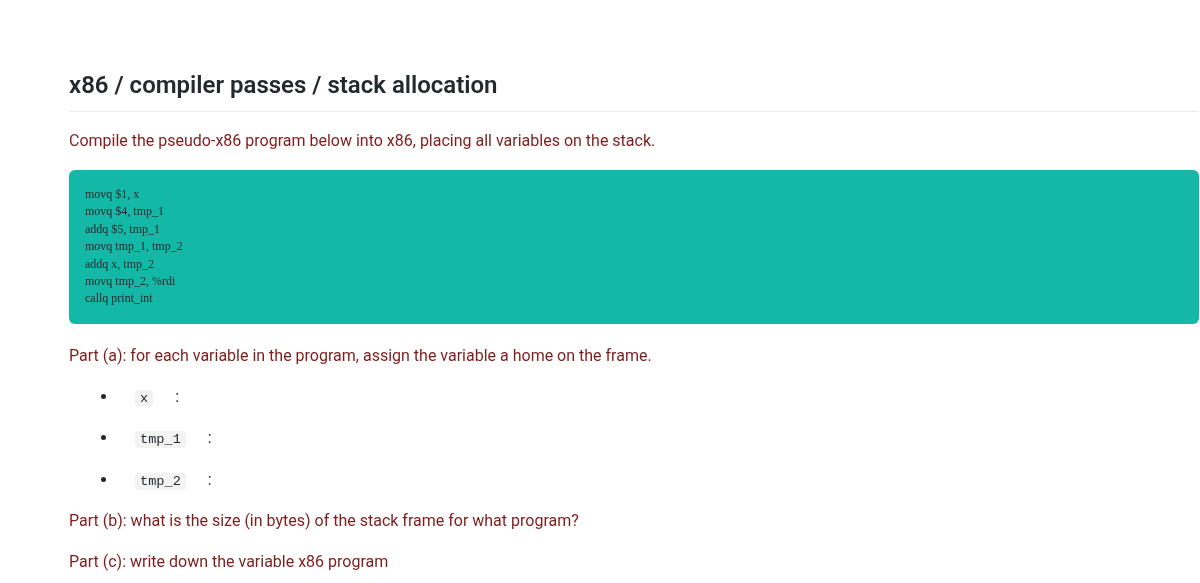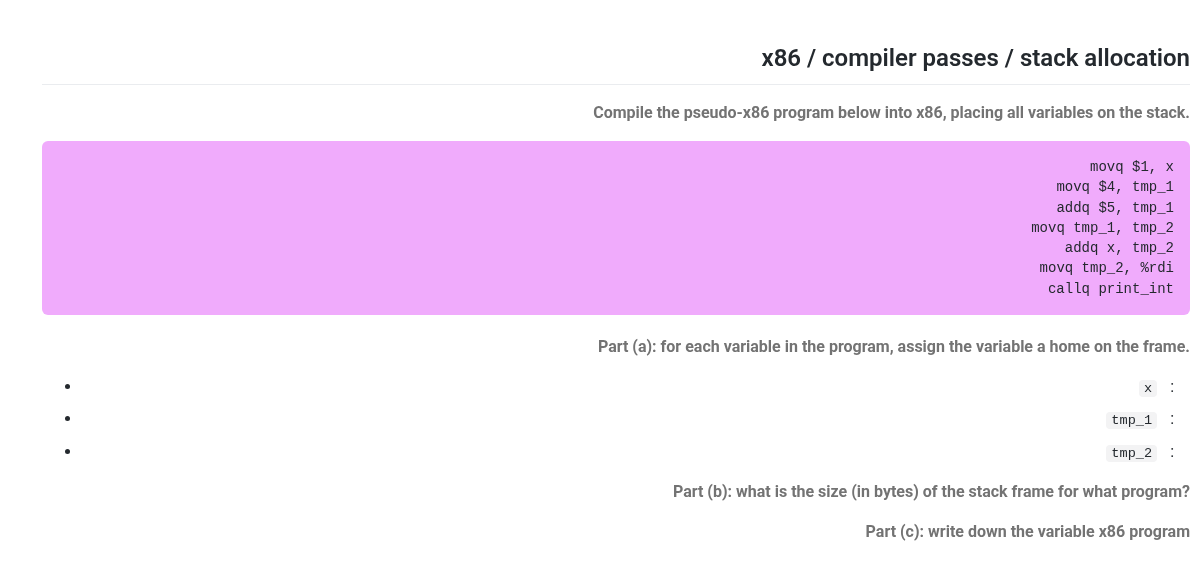--- a/index.html
+++ b/index.html
@@ -1,47 +1,45 @@
 <!DOCTYPE html>
 <html><head>
   <meta charset="utf-8">
   <style>
     * {
       box-sizing: border-box;
-      margin: 8px;
+      margin: 17px;
       padding: 0;
-      text-align: right;
     }
     body {
       font-family: -apple-system, BlinkMacSystemFont, "Segoe UI", Roboto, Helvetica, Arial, sans-serif;
       color: #24292e;
       background: #ffffff;
       padding: 16px 18px;
       font-size: 16px;
       line-height: 1.5;
       width: 1200px;
     }
     h2.title {
       font-size: 24px;
       font-weight: 600;
       padding-bottom: 8px;
       border-bottom: 1px solid #eaecef;
       margin-bottom: 16px;
     }
     p.paragraph {
       margin-bottom: 16px;
-      color: #737373;
-      font-weight: bold;
+      color: #7f1d1d;
     }
     pre.code-block {
-      background: #f0abfc;
+      background: #14b8a6;
       border-radius: 6px;
       padding: 16px;
-      font-family: Liberation Mono, monospace;
-      font-size: 14px;
+      font-family: Liberation Serif, serif;
+      font-size: 12px;
       line-height: 1.45;
       overflow: auto;
       margin-bottom: 20px;
       color: #24292e;
       white-space: pre;
     }
     ul.var-list {
       padding-left: 32px;
       margin-bottom: 16px;
     }

